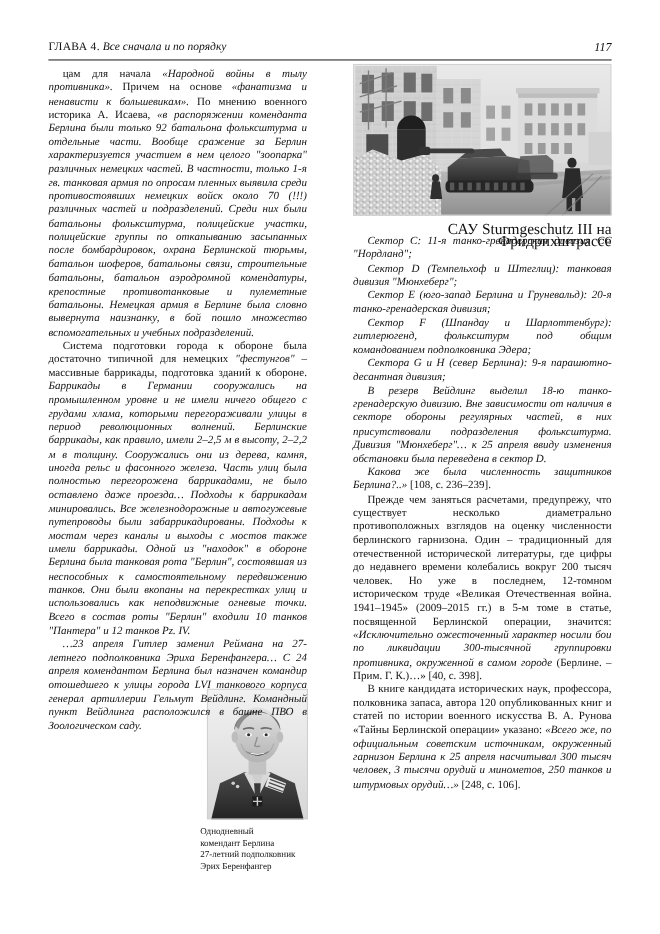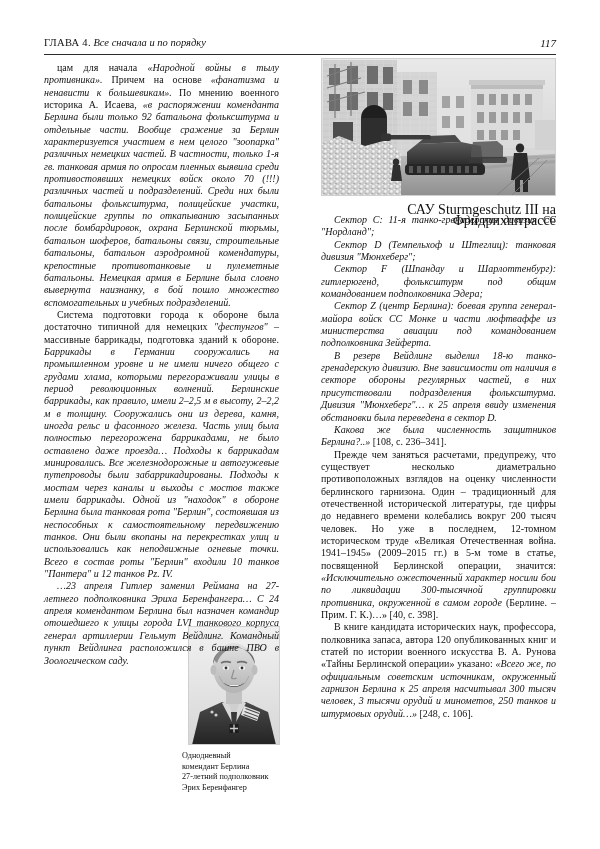--- a/index.html
+++ b/index.html
@@ -363,22 +363,23 @@
         <p id="p2"><span>Система подготовки города к обороне была достаточно типичной для немецких </span><span class="it">"фестунгов"</span><span> – массивные баррикады, подготовка зданий к обороне. </span><span class="it">Баррикады в Германии сооружались на промышленном уровне и не имели ничего общего с грудами хлама, которыми перегораживали улицы в период революционных волнений. Берлинские баррикады, как правило, имели 2–2,5 м в высоту, 2–2,2 м в толщину. Сооружались они из дерева, камня, иногда рельс и фасонного железа. Часть улиц была полностью перегорожена баррикадами, не было оставлено даже проезда… Подходы к баррикадам минировались. Все железнодорожные и автогужевые путепроводы были забаррикадированы. Подходы к мостам через каналы и выходы с мостов также имели баррикады. Одной из </span><span class="it">"находок"</span><span class="it"> в обороне Берлина была танковая рота </span><span class="it">"Берлин",</span><span class="it"> состоявшая из неспособных к самостоятельному передвижению танков. Они были вкопаны на перекрестках улиц и использовались как неподвижные огневые точки. Всего в состав роты </span><span class="it">"Берлин"</span><span class="it"> входили 10 танков </span><span class="it">"Пантера"</span><span class="it"> и 12 танков Pz. IV.</span></p>
         <p id="p3"><span class="it">…23 апреля Гитлер заменил Реймана на 27-летнего подполковника Эриха Беренфангера… С 24 апреля комендантом Берлина был назначен командир отошедшего к улицы города LVI танкового корпуса генерал артиллерии Гельмут Вейдлинг. Командный пункт Вейдлинга расположился в башне ПВО в Зоологическом саду.</span></p>
         <p id="p4"><span class="portrait-float" style="height: 128px; display: block;"></span></p>
       </div>
   </div>
 
   <div class="col col-right">
     <div>
         <p id="r1"><span class="it">Сектор С: 11-я танко-гренадерская дивизия СС "Нордланд";</span></p>
         <p id="r2"><span class="it">Сектор D (Темпельхоф и Штеглиц): танковая дивизия "Мюнхеберг";</span></p>
+        <p id="r3"><span class="it">Сектор Е (юго-запад Берлина и Груневальд): 20-я танко-гренадерская дивизия;</span></p>
         <p id="r4"><span class="it">Сектор F (Шпандау и Шарлоттенбург): гитлерюгенд, фольксштурм под общим командованием подполковника Эдера;</span></p>
-        <p id="r6"><span class="it">Сектор Z (центр Берлина): боевая группа генерал-майора войск СС Монке и части люфтваффе из министерства авиации под командованием подполковника Зейферта.</span></p>
+        <p id="r5"><span class="it">Сектора G и Н (север Берлина): 9-я парашютно-десантная дивизия;</span></p>
         <p id="r7"><span class="it">В резерв Вейдлинг выделил 18-ю танко-гренадерскую дивизию. Вне зависимости от наличия в секторе обороны регулярных частей, в них присутствовали подразделения фольксштурма. Дивизия "Мюнхеберг"… к 25 апреля ввиду изменения обстановки была переведена в сектор D.</span></p>
-        <p id="r8"><span class="it">Какова же была численность защитников Берлина?..»</span><span> [108, с. 236–341].</span></p>
+        <p id="r8"><span class="it">Какова же была численность защитников Берлина?..»</span><span> [108, с. 236–239].</span></p>
         <p id="r9"><span>Прежде чем заняться расчетами, предупрежу, что существует несколько диаметрально противоположных взглядов на оценку численности берлинского гарнизона. Один – традиционный для отечественной исторической литературы, где цифры до недавнего времени колебались вокруг 200 тысяч человек. Но уже в последнем, 12-томном историческом труде «Великая Отечественная война. 1941–1945» (2009–2015 гг.) в 5-м томе в статье, посвященной Берлинской операции, значится: </span><span class="it">«Исключительно ожесточенный характер носили бои по ликвидации 300-тысячной группировки противника, окруженной в самом городе</span><span> (Берлине. – Прим. Г. К.)…» [40, с. 398].</span></p>
         <p id="r10"><span>В книге кандидата исторических наук, профессора, полковника запаса, автора 120 опубликованных книг и статей по истории военного искусства В. А. Рунова «Тайны Берлинской операции» указано: </span><span class="it">«Всего же, по официальным советским источникам, окруженный гарнизон Берлина к 25 апреля насчитывал 300 тысяч человек, 3 тысячи орудий и минометов, 250 танков и штурмовых орудий…»</span><span> [248, с. 106].</span></p>
       </div>
   </div>
 
 </div>
 
 </body></html>

